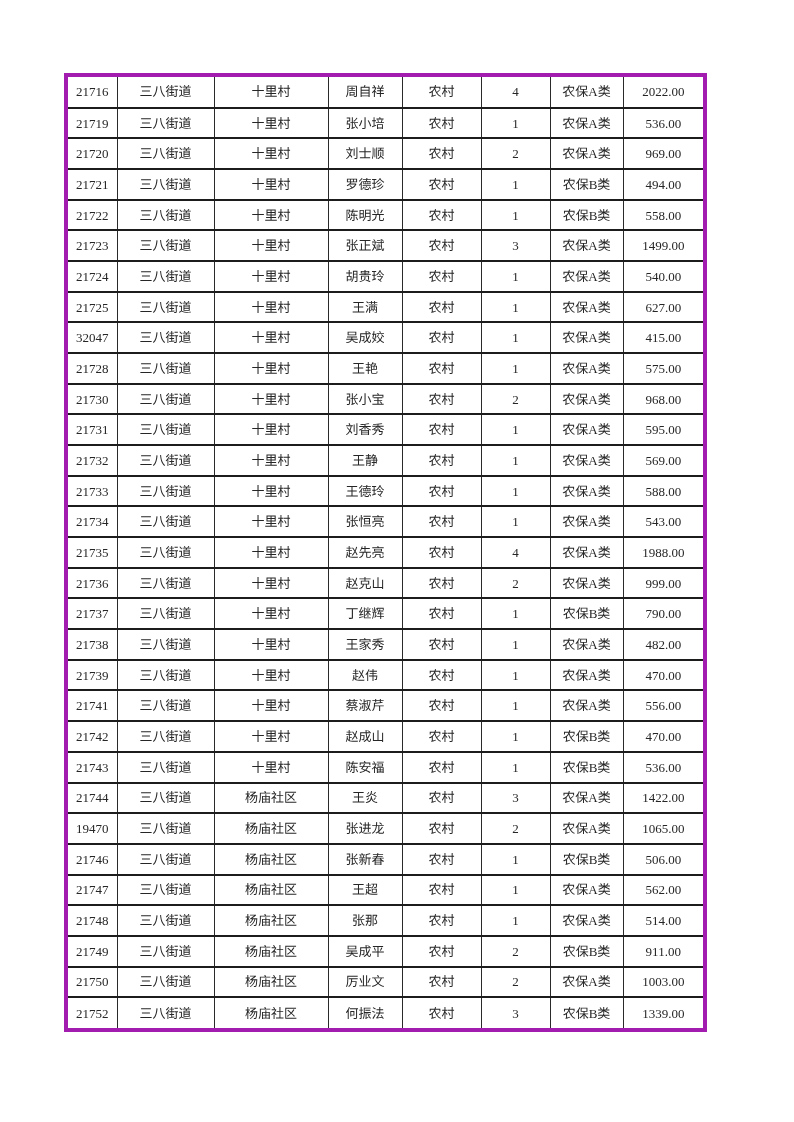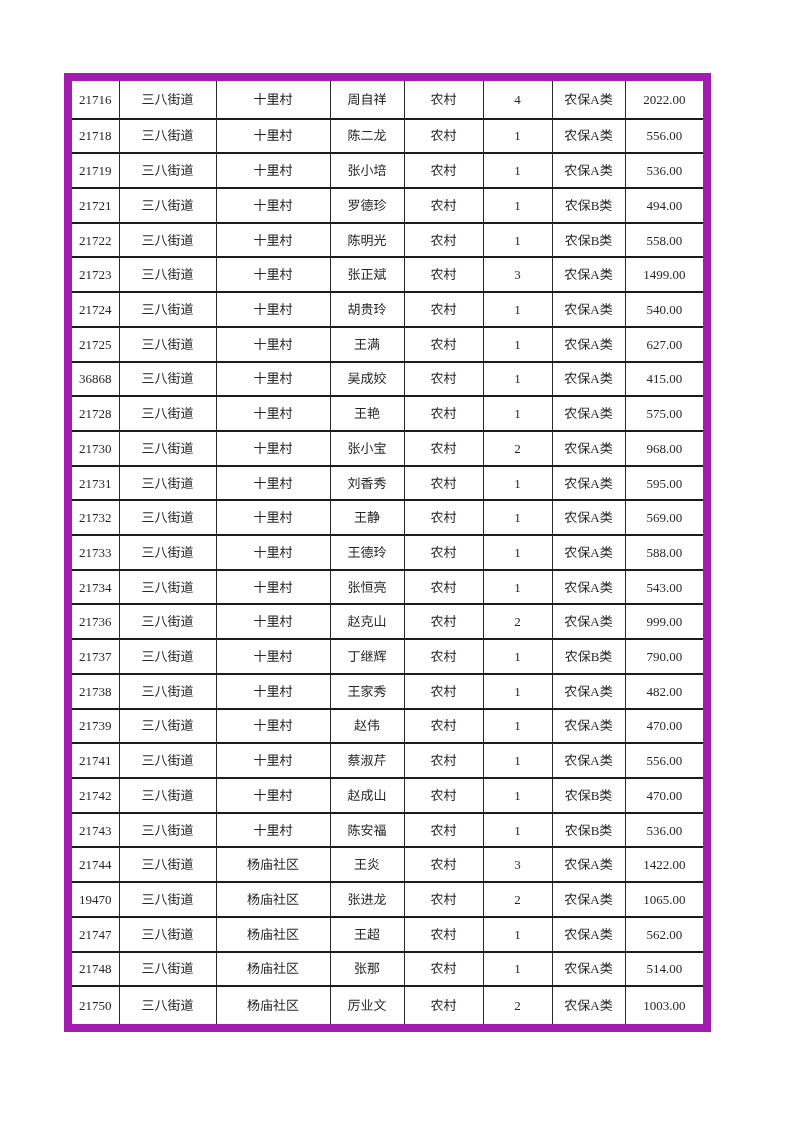--- a/index.html
+++ b/index.html
@@ -20,21 +20,21 @@
     overflow: hidden;
   }
   table.roster {
     position: absolute;
     left: 64px;
     top: 73px;
     width: 639px;
     height: 959px;
     border-collapse: collapse;
     table-layout: fixed;
-    border: 8px solid #a21caf;
+    border: 4px solid #a21caf;
   }
   table.roster td {
     border-left: 1px solid #2a2a2a;
     border-right: 1px solid #2a2a2a;
     border-top: 2px solid #1c1c1c;
     border-bottom: 2px solid #1c1c1c;
     text-align: center;
     vertical-align: middle;
     font-size: 13px;
     line-height: 1;
@@ -64,274 +64,314 @@
           <td>21716</td>
           <td>三八街道</td>
           <td>十里村</td>
           <td>周自祥</td>
           <td>农村</td>
           <td>4</td>
           <td>农保A类</td>
           <td>2022.00</td>
         </tr>
         <tr>
-          <td>21718</td>
-          <td>三八街道</td>
-          <td>十里村</td>
-          <td>陈二龙</td>
+          <td>21719</td>
+          <td>三八街道</td>
+          <td>十里村</td>
+          <td>张小培</td>
+          <td>农村</td>
+          <td>1</td>
+          <td>农保A类</td>
+          <td>536.00</td>
+        </tr>
+        <tr>
+          <td>21720</td>
+          <td>三八街道</td>
+          <td>十里村</td>
+          <td>刘士顺</td>
+          <td>农村</td>
+          <td>2</td>
+          <td>农保A类</td>
+          <td>969.00</td>
+        </tr>
+        <tr>
+          <td>21721</td>
+          <td>三八街道</td>
+          <td>十里村</td>
+          <td>罗德珍</td>
+          <td>农村</td>
+          <td>1</td>
+          <td>农保B类</td>
+          <td>494.00</td>
+        </tr>
+        <tr>
+          <td>21722</td>
+          <td>三八街道</td>
+          <td>十里村</td>
+          <td>陈明光</td>
+          <td>农村</td>
+          <td>1</td>
+          <td>农保B类</td>
+          <td>558.00</td>
+        </tr>
+        <tr>
+          <td>21723</td>
+          <td>三八街道</td>
+          <td>十里村</td>
+          <td>张正斌</td>
+          <td>农村</td>
+          <td>3</td>
+          <td>农保A类</td>
+          <td>1499.00</td>
+        </tr>
+        <tr>
+          <td>21724</td>
+          <td>三八街道</td>
+          <td>十里村</td>
+          <td>胡贵玲</td>
+          <td>农村</td>
+          <td>1</td>
+          <td>农保A类</td>
+          <td>540.00</td>
+        </tr>
+        <tr>
+          <td>21725</td>
+          <td>三八街道</td>
+          <td>十里村</td>
+          <td>王满</td>
+          <td>农村</td>
+          <td>1</td>
+          <td>农保A类</td>
+          <td>627.00</td>
+        </tr>
+        <tr>
+          <td>32047</td>
+          <td>三八街道</td>
+          <td>十里村</td>
+          <td>吴成姣</td>
+          <td>农村</td>
+          <td>1</td>
+          <td>农保A类</td>
+          <td>415.00</td>
+        </tr>
+        <tr>
+          <td>21728</td>
+          <td>三八街道</td>
+          <td>十里村</td>
+          <td>王艳</td>
+          <td>农村</td>
+          <td>1</td>
+          <td>农保A类</td>
+          <td>575.00</td>
+        </tr>
+        <tr>
+          <td>21730</td>
+          <td>三八街道</td>
+          <td>十里村</td>
+          <td>张小宝</td>
+          <td>农村</td>
+          <td>2</td>
+          <td>农保A类</td>
+          <td>968.00</td>
+        </tr>
+        <tr>
+          <td>21731</td>
+          <td>三八街道</td>
+          <td>十里村</td>
+          <td>刘香秀</td>
+          <td>农村</td>
+          <td>1</td>
+          <td>农保A类</td>
+          <td>595.00</td>
+        </tr>
+        <tr>
+          <td>21732</td>
+          <td>三八街道</td>
+          <td>十里村</td>
+          <td>王静</td>
+          <td>农村</td>
+          <td>1</td>
+          <td>农保A类</td>
+          <td>569.00</td>
+        </tr>
+        <tr>
+          <td>21733</td>
+          <td>三八街道</td>
+          <td>十里村</td>
+          <td>王德玲</td>
+          <td>农村</td>
+          <td>1</td>
+          <td>农保A类</td>
+          <td>588.00</td>
+        </tr>
+        <tr>
+          <td>21734</td>
+          <td>三八街道</td>
+          <td>十里村</td>
+          <td>张恒亮</td>
+          <td>农村</td>
+          <td>1</td>
+          <td>农保A类</td>
+          <td>543.00</td>
+        </tr>
+        <tr>
+          <td>21735</td>
+          <td>三八街道</td>
+          <td>十里村</td>
+          <td>赵先亮</td>
+          <td>农村</td>
+          <td>4</td>
+          <td>农保A类</td>
+          <td>1988.00</td>
+        </tr>
+        <tr>
+          <td>21736</td>
+          <td>三八街道</td>
+          <td>十里村</td>
+          <td>赵克山</td>
+          <td>农村</td>
+          <td>2</td>
+          <td>农保A类</td>
+          <td>999.00</td>
+        </tr>
+        <tr>
+          <td>21737</td>
+          <td>三八街道</td>
+          <td>十里村</td>
+          <td>丁继辉</td>
+          <td>农村</td>
+          <td>1</td>
+          <td>农保B类</td>
+          <td>790.00</td>
+        </tr>
+        <tr>
+          <td>21738</td>
+          <td>三八街道</td>
+          <td>十里村</td>
+          <td>王家秀</td>
+          <td>农村</td>
+          <td>1</td>
+          <td>农保A类</td>
+          <td>482.00</td>
+        </tr>
+        <tr>
+          <td>21739</td>
+          <td>三八街道</td>
+          <td>十里村</td>
+          <td>赵伟</td>
+          <td>农村</td>
+          <td>1</td>
+          <td>农保A类</td>
+          <td>470.00</td>
+        </tr>
+        <tr>
+          <td>21741</td>
+          <td>三八街道</td>
+          <td>十里村</td>
+          <td>蔡淑芹</td>
           <td>农村</td>
           <td>1</td>
           <td>农保A类</td>
           <td>556.00</td>
         </tr>
         <tr>
-          <td>21719</td>
-          <td>三八街道</td>
-          <td>十里村</td>
-          <td>张小培</td>
-          <td>农村</td>
-          <td>1</td>
-          <td>农保A类</td>
+          <td>21742</td>
+          <td>三八街道</td>
+          <td>十里村</td>
+          <td>赵成山</td>
+          <td>农村</td>
+          <td>1</td>
+          <td>农保B类</td>
+          <td>470.00</td>
+        </tr>
+        <tr>
+          <td>21743</td>
+          <td>三八街道</td>
+          <td>十里村</td>
+          <td>陈安福</td>
+          <td>农村</td>
+          <td>1</td>
+          <td>农保B类</td>
           <td>536.00</td>
         </tr>
         <tr>
-          <td>21721</td>
-          <td>三八街道</td>
-          <td>十里村</td>
-          <td>罗德珍</td>
-          <td>农村</td>
-          <td>1</td>
-          <td>农保B类</td>
-          <td>494.00</td>
-        </tr>
-        <tr>
-          <td>21722</td>
-          <td>三八街道</td>
-          <td>十里村</td>
-          <td>陈明光</td>
-          <td>农村</td>
-          <td>1</td>
-          <td>农保B类</td>
-          <td>558.00</td>
-        </tr>
-        <tr>
-          <td>21723</td>
-          <td>三八街道</td>
-          <td>十里村</td>
-          <td>张正斌</td>
+          <td>21744</td>
+          <td>三八街道</td>
+          <td>杨庙社区</td>
+          <td>王炎</td>
           <td>农村</td>
           <td>3</td>
           <td>农保A类</td>
-          <td>1499.00</td>
-        </tr>
-        <tr>
-          <td>21724</td>
-          <td>三八街道</td>
-          <td>十里村</td>
-          <td>胡贵玲</td>
-          <td>农村</td>
-          <td>1</td>
-          <td>农保A类</td>
-          <td>540.00</td>
-        </tr>
-        <tr>
-          <td>21725</td>
-          <td>三八街道</td>
-          <td>十里村</td>
-          <td>王满</td>
-          <td>农村</td>
-          <td>1</td>
-          <td>农保A类</td>
-          <td>627.00</td>
-        </tr>
-        <tr>
-          <td>36868</td>
-          <td>三八街道</td>
-          <td>十里村</td>
-          <td>吴成姣</td>
-          <td>农村</td>
-          <td>1</td>
-          <td>农保A类</td>
-          <td>415.00</td>
-        </tr>
-        <tr>
-          <td>21728</td>
-          <td>三八街道</td>
-          <td>十里村</td>
-          <td>王艳</td>
-          <td>农村</td>
-          <td>1</td>
-          <td>农保A类</td>
-          <td>575.00</td>
-        </tr>
-        <tr>
-          <td>21730</td>
-          <td>三八街道</td>
-          <td>十里村</td>
-          <td>张小宝</td>
-          <td>农村</td>
-          <td>2</td>
-          <td>农保A类</td>
-          <td>968.00</td>
-        </tr>
-        <tr>
-          <td>21731</td>
-          <td>三八街道</td>
-          <td>十里村</td>
-          <td>刘香秀</td>
-          <td>农村</td>
-          <td>1</td>
-          <td>农保A类</td>
-          <td>595.00</td>
-        </tr>
-        <tr>
-          <td>21732</td>
-          <td>三八街道</td>
-          <td>十里村</td>
-          <td>王静</td>
-          <td>农村</td>
-          <td>1</td>
-          <td>农保A类</td>
-          <td>569.00</td>
-        </tr>
-        <tr>
-          <td>21733</td>
-          <td>三八街道</td>
-          <td>十里村</td>
-          <td>王德玲</td>
-          <td>农村</td>
-          <td>1</td>
-          <td>农保A类</td>
-          <td>588.00</td>
-        </tr>
-        <tr>
-          <td>21734</td>
-          <td>三八街道</td>
-          <td>十里村</td>
-          <td>张恒亮</td>
-          <td>农村</td>
-          <td>1</td>
-          <td>农保A类</td>
-          <td>543.00</td>
-        </tr>
-        <tr>
-          <td>21736</td>
-          <td>三八街道</td>
-          <td>十里村</td>
-          <td>赵克山</td>
-          <td>农村</td>
-          <td>2</td>
-          <td>农保A类</td>
-          <td>999.00</td>
-        </tr>
-        <tr>
-          <td>21737</td>
-          <td>三八街道</td>
-          <td>十里村</td>
-          <td>丁继辉</td>
-          <td>农村</td>
-          <td>1</td>
-          <td>农保B类</td>
-          <td>790.00</td>
-        </tr>
-        <tr>
-          <td>21738</td>
-          <td>三八街道</td>
-          <td>十里村</td>
-          <td>王家秀</td>
-          <td>农村</td>
-          <td>1</td>
-          <td>农保A类</td>
-          <td>482.00</td>
-        </tr>
-        <tr>
-          <td>21739</td>
-          <td>三八街道</td>
-          <td>十里村</td>
-          <td>赵伟</td>
-          <td>农村</td>
-          <td>1</td>
-          <td>农保A类</td>
-          <td>470.00</td>
-        </tr>
-        <tr>
-          <td>21741</td>
-          <td>三八街道</td>
-          <td>十里村</td>
-          <td>蔡淑芹</td>
-          <td>农村</td>
-          <td>1</td>
-          <td>农保A类</td>
-          <td>556.00</td>
-        </tr>
-        <tr>
-          <td>21742</td>
-          <td>三八街道</td>
-          <td>十里村</td>
-          <td>赵成山</td>
-          <td>农村</td>
-          <td>1</td>
-          <td>农保B类</td>
-          <td>470.00</td>
-        </tr>
-        <tr>
-          <td>21743</td>
-          <td>三八街道</td>
-          <td>十里村</td>
-          <td>陈安福</td>
-          <td>农村</td>
-          <td>1</td>
-          <td>农保B类</td>
-          <td>536.00</td>
-        </tr>
-        <tr>
-          <td>21744</td>
-          <td>三八街道</td>
-          <td>杨庙社区</td>
-          <td>王炎</td>
+          <td>1422.00</td>
+        </tr>
+        <tr>
+          <td>19470</td>
+          <td>三八街道</td>
+          <td>杨庙社区</td>
+          <td>张进龙</td>
+          <td>农村</td>
+          <td>2</td>
+          <td>农保A类</td>
+          <td>1065.00</td>
+        </tr>
+        <tr>
+          <td>21746</td>
+          <td>三八街道</td>
+          <td>杨庙社区</td>
+          <td>张新春</td>
+          <td>农村</td>
+          <td>1</td>
+          <td>农保B类</td>
+          <td>506.00</td>
+        </tr>
+        <tr>
+          <td>21747</td>
+          <td>三八街道</td>
+          <td>杨庙社区</td>
+          <td>王超</td>
+          <td>农村</td>
+          <td>1</td>
+          <td>农保A类</td>
+          <td>562.00</td>
+        </tr>
+        <tr>
+          <td>21748</td>
+          <td>三八街道</td>
+          <td>杨庙社区</td>
+          <td>张那</td>
+          <td>农村</td>
+          <td>1</td>
+          <td>农保A类</td>
+          <td>514.00</td>
+        </tr>
+        <tr>
+          <td>21749</td>
+          <td>三八街道</td>
+          <td>杨庙社区</td>
+          <td>吴成平</td>
+          <td>农村</td>
+          <td>2</td>
+          <td>农保B类</td>
+          <td>911.00</td>
+        </tr>
+        <tr>
+          <td>21750</td>
+          <td>三八街道</td>
+          <td>杨庙社区</td>
+          <td>厉业文</td>
+          <td>农村</td>
+          <td>2</td>
+          <td>农保A类</td>
+          <td>1003.00</td>
+        </tr>
+        <tr>
+          <td>21752</td>
+          <td>三八街道</td>
+          <td>杨庙社区</td>
+          <td>何振法</td>
           <td>农村</td>
           <td>3</td>
-          <td>农保A类</td>
-          <td>1422.00</td>
-        </tr>
-        <tr>
-          <td>19470</td>
-          <td>三八街道</td>
-          <td>杨庙社区</td>
-          <td>张进龙</td>
-          <td>农村</td>
-          <td>2</td>
-          <td>农保A类</td>
-          <td>1065.00</td>
-        </tr>
-        <tr>
-          <td>21747</td>
-          <td>三八街道</td>
-          <td>杨庙社区</td>
-          <td>王超</td>
-          <td>农村</td>
-          <td>1</td>
-          <td>农保A类</td>
-          <td>562.00</td>
-        </tr>
-        <tr>
-          <td>21748</td>
-          <td>三八街道</td>
-          <td>杨庙社区</td>
-          <td>张那</td>
-          <td>农村</td>
-          <td>1</td>
-          <td>农保A类</td>
-          <td>514.00</td>
-        </tr>
-        <tr>
-          <td>21750</td>
-          <td>三八街道</td>
-          <td>杨庙社区</td>
-          <td>厉业文</td>
-          <td>农村</td>
-          <td>2</td>
-          <td>农保A类</td>
-          <td>1003.00</td>
+          <td>农保B类</td>
+          <td>1339.00</td>
         </tr>
       </tbody>
   </table>
 </div>
 
 </body></html>

